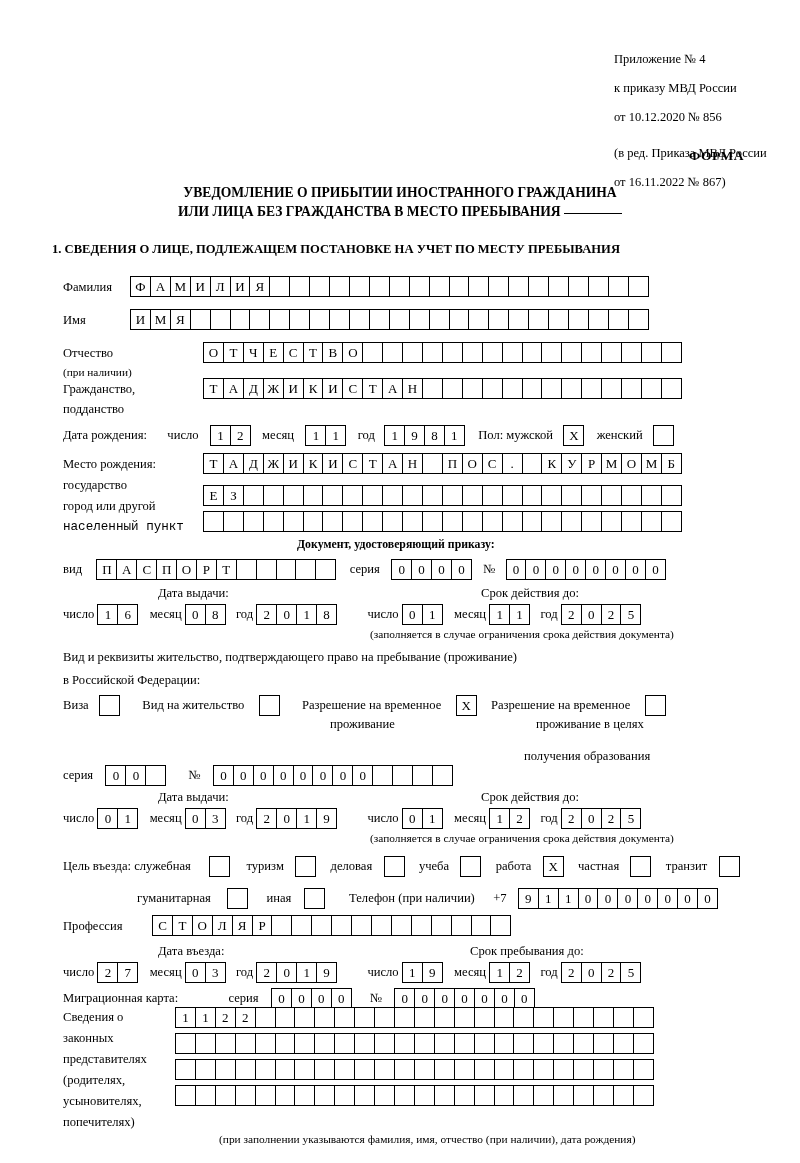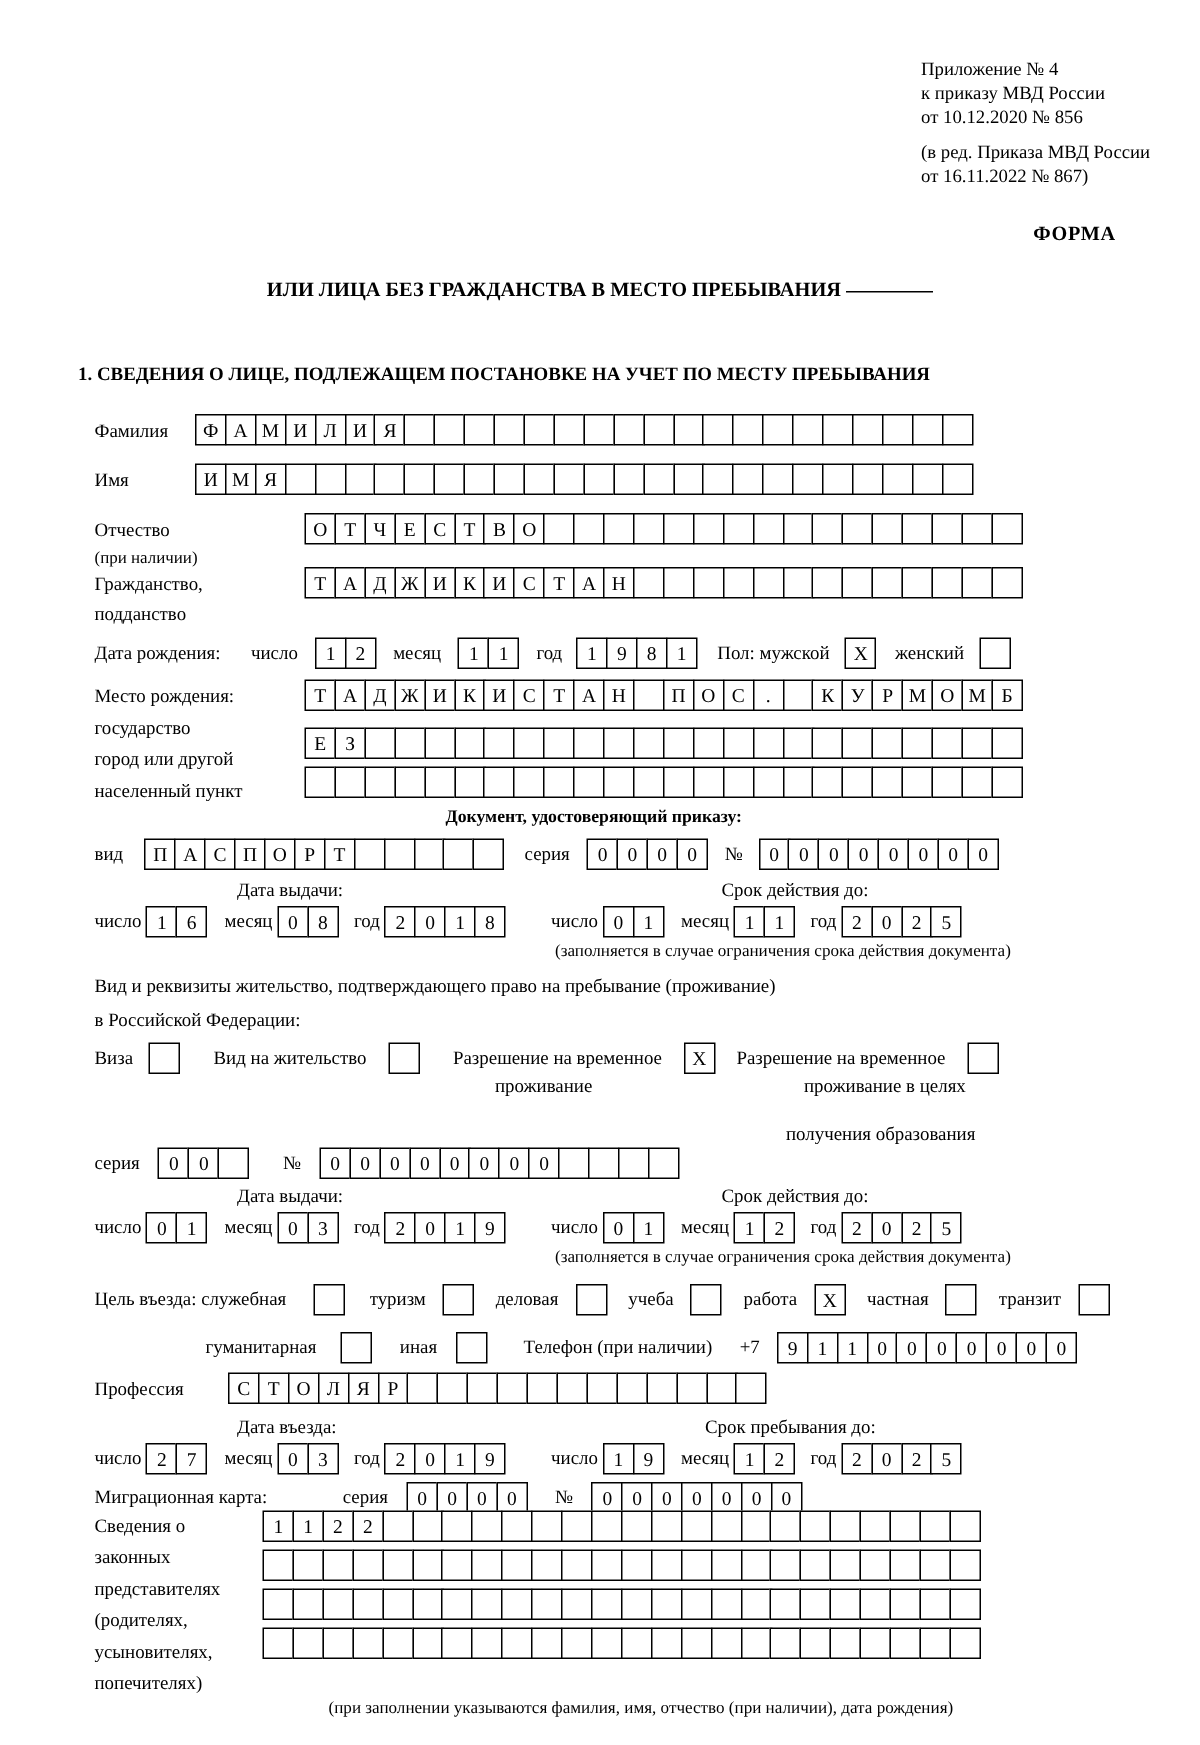--- a/index.html
+++ b/index.html
@@ -22,21 +22,21 @@
     padding: 0;
     box-sizing: border-box;
   }
   .hdr {
     position: absolute;
     top: 38px;
     left: 614px;
     font-size: 12.5px;
     line-height: 16px;
   }
-  .hdr .ln { white-space: nowrap; }
+  .hdr .ln { white-space: nowrap; margin-top: 13px; }
   .hdr .gap { height: 7px; }
   .forma {
     position: absolute;
     top: 148px;
     left: 0;
     width: 744px;
     text-align: right;
     font-size: 13.5px;
     font-weight: bold;
     letter-spacing: 0.5px;
@@ -120,20 +120,21 @@
     <div class="ln">к приказу МВД России</div>
     <div class="ln">от 10.12.2020 № 856</div>
     <div class="gap"></div>
     <div class="ln">(в ред. Приказа МВД России</div>
     <div class="ln">от 16.11.2022 № 867)</div>
   </div>
 
   <div class="forma">ФОРМА</div>
 
   <div class="title">
+    <div>УВЕДОМЛЕНИЕ О ПРИБЫТИИ ИНОСТРАННОГО ГРАЖДАНИНА</div>
     <div>
       <span class="l2">ИЛИ ЛИЦА БЕЗ ГРАЖДАНСТВА В МЕСТО ПРЕБЫВАНИЯ</span>
       <span class="uline"></span>
     </div>
   </div>
 
   <div class="section1">1. СВЕДЕНИЯ О ЛИЦЕ, ПОДЛЕЖАЩЕМ ПОСТАНОВКЕ НА УЧЕТ ПО МЕСТУ ПРЕБЫВАНИЯ</div>
 
   <div class="row" style="top:280px; left:63px;">Фамилия</div>
   <div class="row" style="top:276px; left:130px;">
@@ -292,21 +293,21 @@
     <span class="sq">X</span>
     <span style="display:inline-block;width:6px;"></span>
     <span class="inline-lbl">женский</span>
     <span style="display:inline-block;width:4px;"></span>
     <span class="sq"></span>
   </div>
 
   <div class="row" style="top:457px; left:63px;">Место рождения:</div>
   <div class="row" style="top:478px; left:63px;">государство</div>
   <div class="row" style="top:499px; left:63px;">город или другой</div>
-  <div class="row" style="top:520px; left:63px;">населенный пункт</div>
+  <div class="row" style="top:520px; left:63px;font-family:Liberation Mono, monospace;">населенный пункт</div>
   <div class="row" style="top:453px; left:203px;">
     <span class="boxes" id="bp1">
         <span class="bx">Т</span>
         <span class="bx">А</span>
         <span class="bx">Д</span>
         <span class="bx">Ж</span>
         <span class="bx">И</span>
         <span class="bx">К</span>
         <span class="bx">И</span>
         <span class="bx">С</span>

